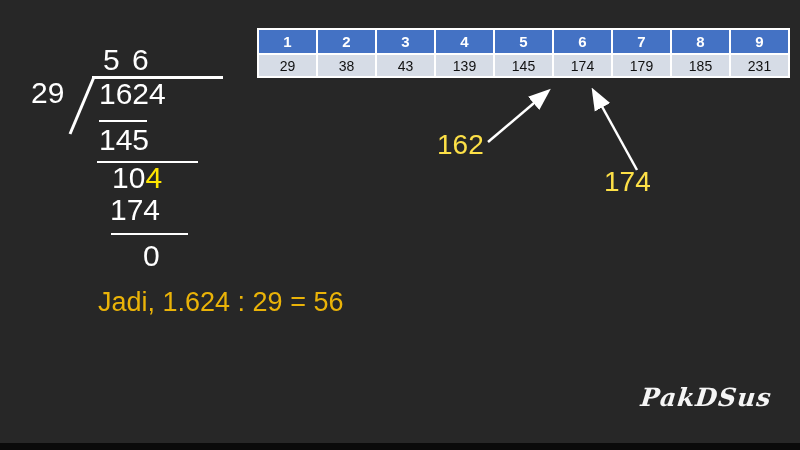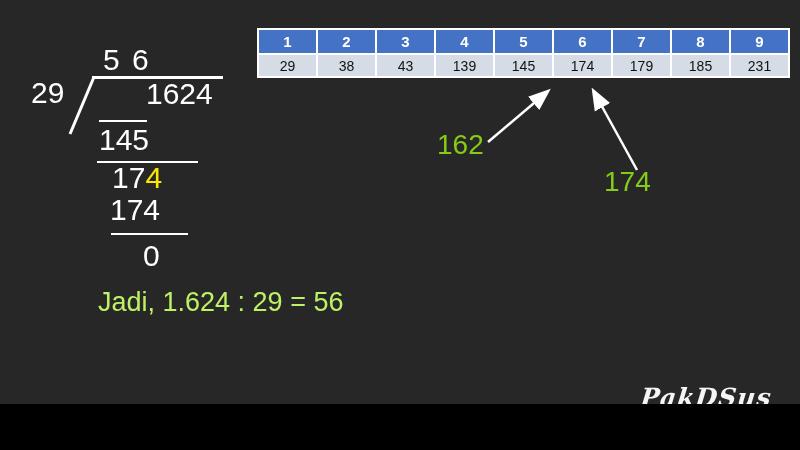--- a/index.html
+++ b/index.html
@@ -1,20 +1,20 @@
 <!DOCTYPE html>
 <html><head>
 <meta charset="utf-8">
 <style>
   * { margin: 0; padding: 0; box-sizing: border-box; }
   html, body { background: #000; }
   .slide {
     position: relative;
     width: 800px;
-    height: 404px;
+    height: 450px;
     background: #272727;
     overflow: hidden;
     font-family: "Liberation Sans", sans-serif;
   }
   .div-num {
     position: absolute;
     color: #ffffff;
     font-size: 30px;
     line-height: 1;
     white-space: pre;
@@ -26,21 +26,21 @@
   .svg-overlay {
     position: absolute;
     left: 0; top: 0;
     width: 800px; height: 450px;
     pointer-events: none;
   }
   .highlight { color: #FFE600; }
   .conclusion {
     position: absolute;
     left: 98px; top: 288px;
-    color: #bef264;
+    color: #eab308;
     font-size: 27px;
     line-height: 1.1;
   }
   table.mult-table {
     position: absolute;
     left: 257px; top: 28px;
     width: 533px;
     border-collapse: collapse;
     table-layout: fixed;
   }
@@ -59,21 +59,21 @@
     color: #111111;
     font-size: 14px;
     font-weight: normal;
     height: 23px;
     border: 2px solid #ffffff;
     text-align: center;
     vertical-align: middle;
   }
   .annot {
     position: absolute;
-    color: #84cc16;
+    color: #fde047;
     font-size: 28px;
     line-height: 1;
   }
   .watermark {
     position: absolute;
     left: 641px; top: 383px;
     color: #f5f5f5;
     font-family: "DejaVu Serif", serif;
     font-style: italic;
     font-weight: bold;
@@ -94,29 +94,29 @@
 <div class="slide">
 
   <div>
 
     <div class="div-num" style="left:103px; top:45px; letter-spacing:2px;">5 6</div>
 
     <div class="hline" style="left:92px; top:76px; width:131px; height:3px;"></div>
 
     <div class="div-num" style="left:31px; top:78px;">29</div>
 
-    <div class="div-num" style="left:99px; top:79px;margin-left:47px;">1624</div>
+    <div class="div-num" style="left:99px; top:79px;">1624</div>
 
     <div class="hline" style="left:99px; top:120px; width:48px; height:2px;"></div>
 
     <div class="div-num" style="left:99px; top:125px;">145</div>
 
     <div class="hline" style="left:97px; top:161px; width:101px; height:2px;"></div>
 
-    <div class="div-num" style="left:112px; top:163px;"><span>17</span><span class="highlight">4</span></div>
+    <div class="div-num" style="left:112px; top:163px;"><span>10</span><span class="highlight">4</span></div>
 
     <div class="div-num" style="left:110px; top:195px;">174</div>
 
     <div class="hline" style="left:111px; top:233px; width:77px; height:2px;"></div>
 
     <div class="div-num" style="left:143px; top:241px;">0</div>
   </div>
 
   <div class="conclusion">Jadi, 1.624 : 29 = 56</div>
 

